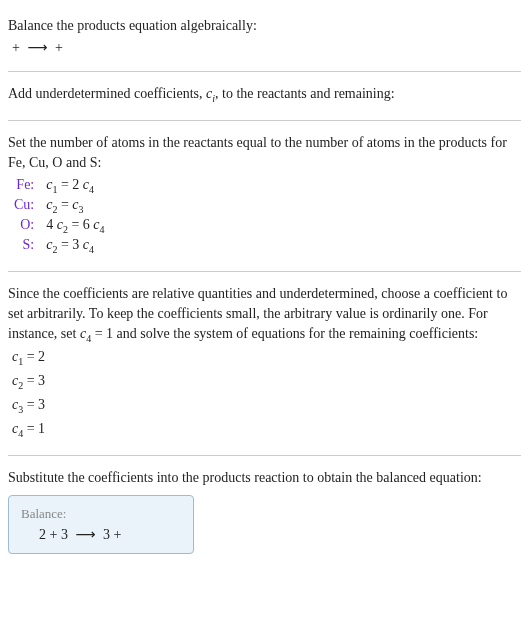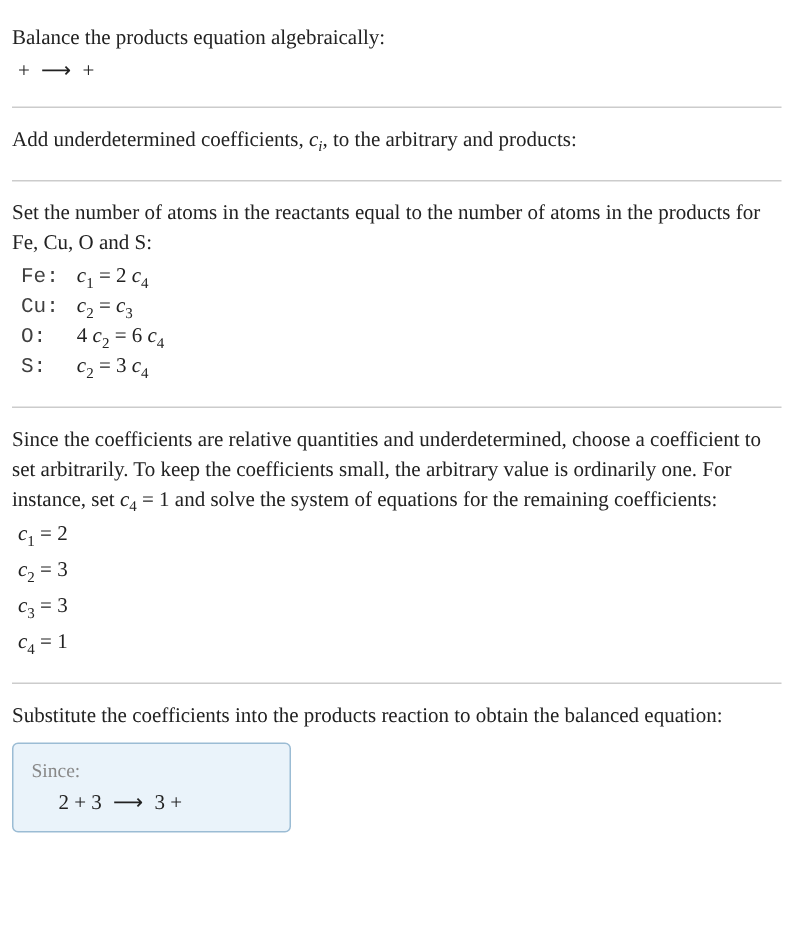--- a/index.html
+++ b/index.html
@@ -39,22 +39,22 @@
   table.atoms {
     border-collapse: collapse;
     margin: 4px 0;
   }
   table.atoms td {
     padding: 1px 6px;
     vertical-align: baseline;
     white-space: nowrap;
   }
   table.atoms td.lbl {
-    color: #404040;
-    font-family: Liberation Mono, monospace;
+    text-align: right;
+    color: #6d28d9;
   }
   .answer-box {
     border: 1px solid #9bbcd4;
     background: #eaf3fa;
     border-radius: 4px;
     padding: 10px 12px;
     display: inline-block;
     margin-top: 6px;
     min-width: 160px;
   }
@@ -76,21 +76,21 @@
     <span> + </span>
     <span class="arrow">⟶</span>
     <span> + </span>
   </div>
 </div>
 
 <div class="divider"></div>
 
 <div class="section">
   <div class="line">
-    <span>Add underdetermined coefficients, </span><span class="ital">c</span><span class="sub ital">i</span><span>, to the arbitrary and products:</span>
+    <span>Add underdetermined coefficients, </span><span class="ital">c</span><span class="sub ital">i</span><span>, to the reactants and remaining:</span>
   </div>
 </div>
 
 <div class="divider"></div>
 
 <div class="section">
   <div class="line">Set the number of atoms in the reactants equal to the number of atoms in the products for Fe, Cu, O and S:</div>
   <table class="atoms">
     <tbody>
         <tr>
@@ -139,20 +139,20 @@
   <div class="line indent">
     <span class="ital">c</span><span class="sub">4</span><span> = 1</span>
   </div>
 </div>
 
 <div class="divider"></div>
 
 <div class="section">
   <div class="line">Substitute the coefficients into the products reaction to obtain the balanced equation:</div>
   <div class="answer-box">
-    <div class="answer-title">Since:</div>
+    <div class="answer-title">Balance:</div>
     <div class="answer-eq">
       <span>2 </span><span> + 3 </span>
       <span class="arrow">⟶</span>
       <span> 3 </span><span> + </span>
     </div>
   </div>
 </div>
 
 </body></html>

